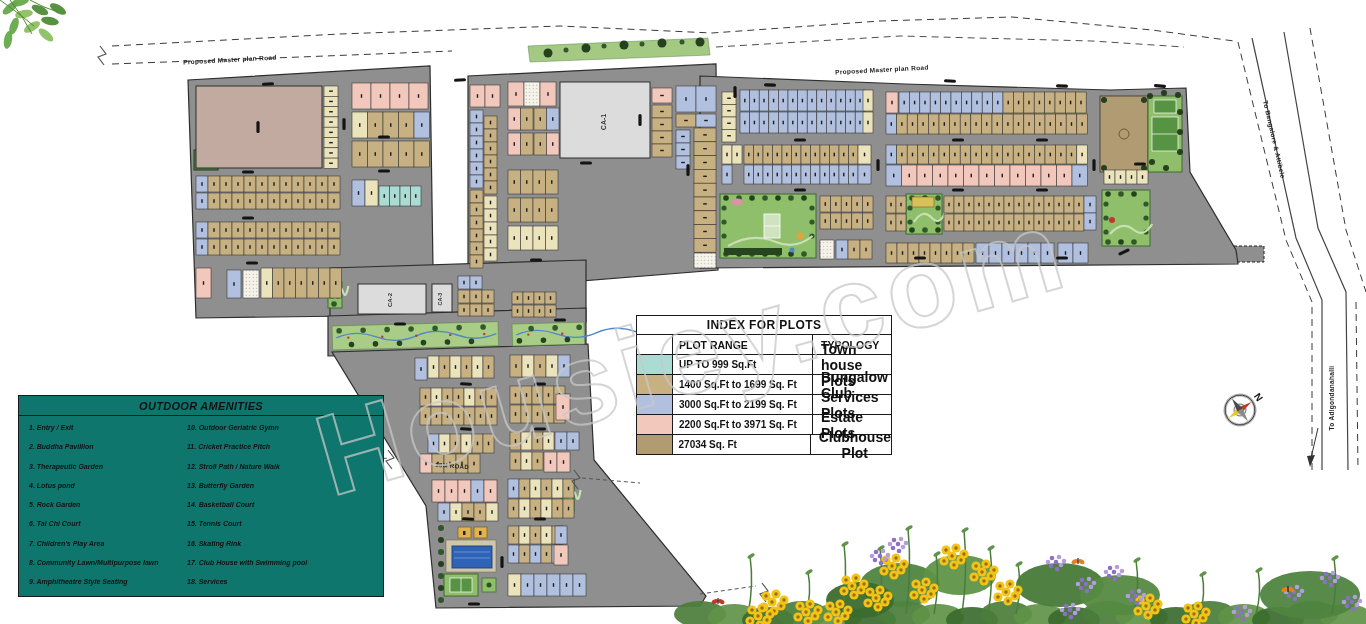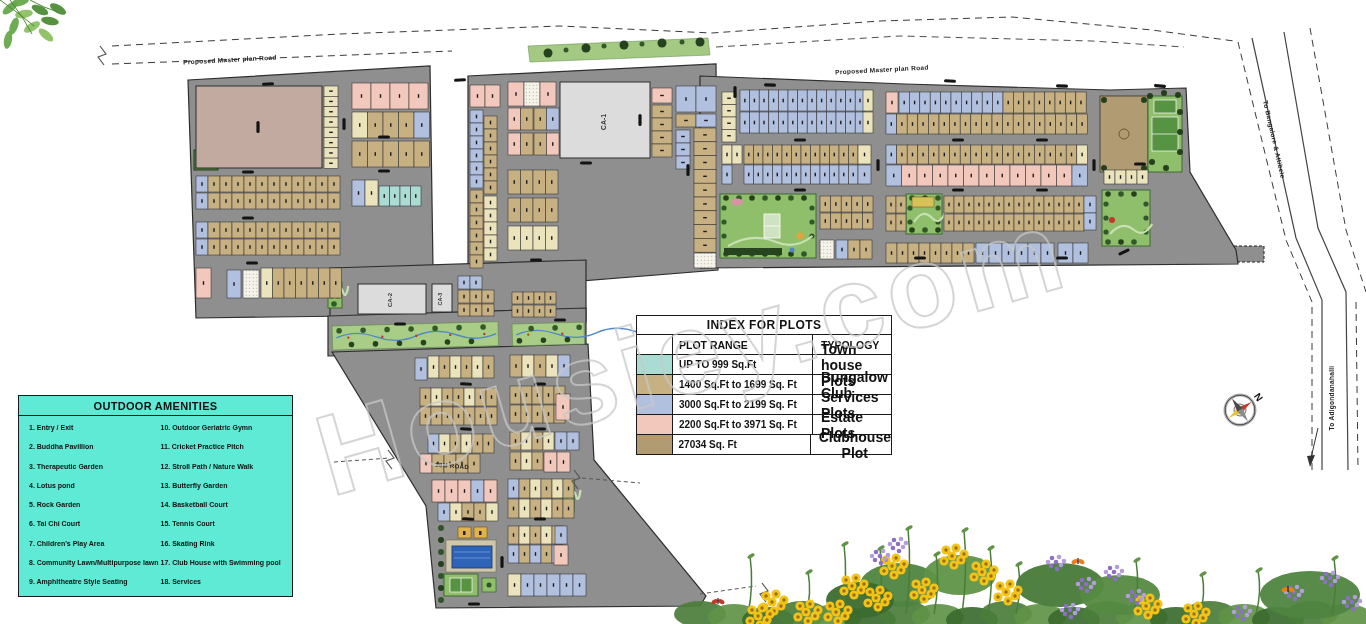--- a/index.html
+++ b/index.html
@@ -5,22 +5,22 @@
   html,body{margin:0;padding:0;background:#fff;}
   .canvas{position:relative;width:1366px;height:624px;background:#fff;overflow:hidden;
           font-family:"Liberation Sans",sans-serif;}
   .layer{position:absolute;left:0;top:0;}
   svg text{font-family:"Liberation Sans",sans-serif;}
   .rlab{font-size:5.5px;font-weight:bold;fill:#1a1a1a;letter-spacing:.4px;text-anchor:middle;}
   .calab{font-size:7px;font-weight:bold;fill:#333;text-anchor:middle;}
   .roadname{font-size:6.5px;font-weight:bold;fill:#222;text-anchor:middle;letter-spacing:.3px;}
 
   
-  .amenities{position:absolute;left:18px;top:395px;width:275px;height:202px;
-             border:1.6px solid #1a1a1a;background:#5eead4;box-sizing:border-box;}
+  .amenities{position:absolute;left:18px;top:395px;width:366px;height:202px;
+             border:1.6px solid #1a1a1a;background:#0f766e;box-sizing:border-box;font-style:italic;}
   .amenities .ttl{border-bottom:1.6px solid #1a1a1a;text-align:center;font-weight:bold;
                   font-size:11px;padding:4px 0 3px;letter-spacing:.3px;color:#111;}
   .amenities .cols{display:flex;padding:7px 0 0 10px;}
   .amenities .col{width:158px;}
   .amenities .item{font-size:7px;font-weight:bold;color:#111;height:19.3px;line-height:10px;}
 
   
   .ptable{position:absolute;left:636px;top:315px;width:256px;background:#fff;
           border:1.6px solid #1a1a1a;box-sizing:border-box;}
   .ptable .ttl{text-align:center;font-weight:bold;font-size:12px;padding:2px 0;

